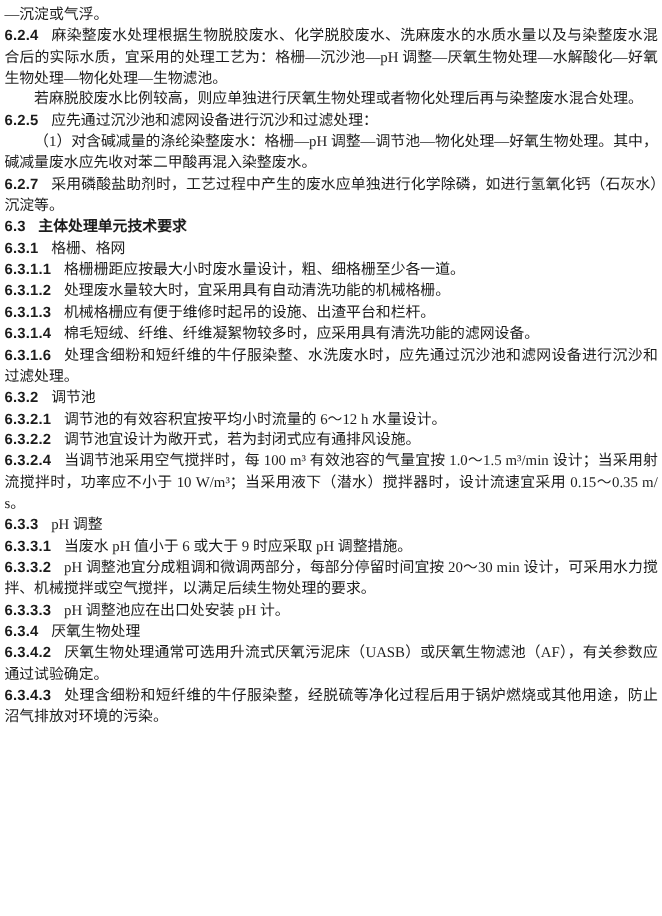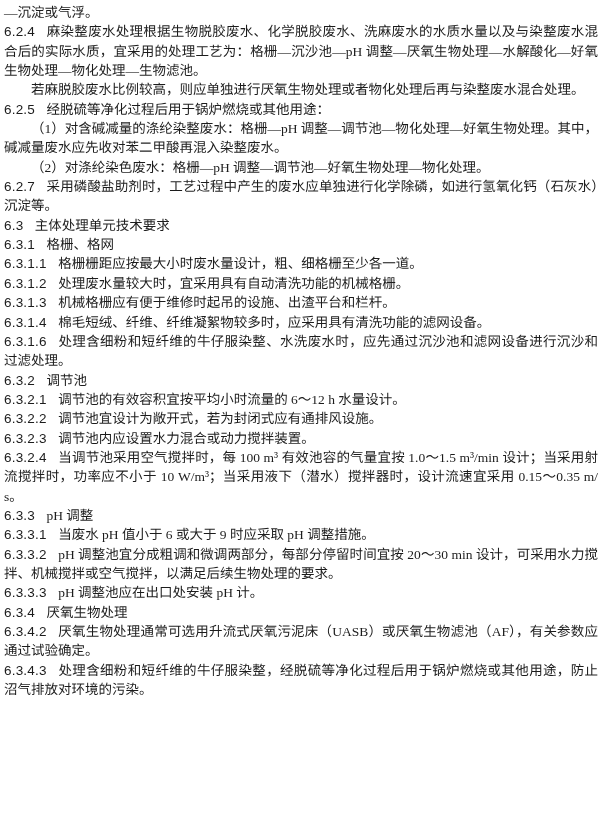--- a/index.html
+++ b/index.html
@@ -25,60 +25,58 @@
   }
   p.para {
     margin: 0;
     padding: 0;
     text-align: justify;
     text-justify: inter-ideograph;
     word-break: break-all;
   }
   p.para .num {
     font-family: "Liberation Sans", "DejaVu Sans", sans-serif;
-    font-weight: normal;
+    font-weight: bold;
     letter-spacing: 0.2px;
     padding-right: 0.85em;
     white-space: nowrap;
   }
   p.para.style-indent {
     text-indent: 2em;
   }
   p.para.style-heading .num,
   p.para.style-heading .txt {
-    font-weight: normal;
+    font-weight: bold;
     font-family: "Liberation Sans", "DejaVu Sans", sans-serif;
   }
   p.para .txt {
     color: #1c1c1c;
   }
 </style>
 </head>
 <body>
 
 <div class="page">
   <div class="doc-body" id="doc-body">
       <p class="para style-body"><span class="txt">—沉淀或气浮。</span></p>
       <p class="para style-clause"><span class="num">6.2.4</span><span class="txt">麻染整废水处理根据生物脱胶废水、化学脱胶废水、洗麻废水的水质水量以及与染整废水混合后的实际水质，宜采用的处理工艺为：格栅—沉沙池—pH 调整—厌氧生物处理—水解酸化—好氧生物处理—物化处理—生物滤池。</span></p>
       <p class="para style-indent"><span class="txt">若麻脱胶废水比例较高，则应单独进行厌氧生物处理或者物化处理后再与染整废水混合处理。</span></p>
-      <p class="para style-clause"><span class="num">6.2.5</span><span class="txt">经脱硫等净化过程后用于锅炉燃烧或其他用途：</span></p>
+      <p class="para style-clause"><span class="num">6.2.5</span><span class="txt">应先通过沉沙池和滤网设备进行沉沙和过滤处理：</span></p>
       <p class="para style-indent"><span class="txt">（1）对含碱减量的涤纶染整废水：格栅—pH 调整—调节池—物化处理—好氧生物处理。其中，碱减量废水应先收对苯二甲酸再混入染整废水。</span></p>
-      <p class="para style-indent"><span class="txt">（2）对涤纶染色废水：格栅—pH 调整—调节池—好氧生物处理—物化处理。</span></p>
       <p class="para style-clause"><span class="num">6.2.7</span><span class="txt">采用磷酸盐助剂时，工艺过程中产生的废水应单独进行化学除磷，如进行氢氧化钙（石灰水）沉淀等。</span></p>
       <p class="para style-heading"><span class="num">6.3</span><span class="txt">主体处理单元技术要求</span></p>
       <p class="para style-clause"><span class="num">6.3.1</span><span class="txt">格栅、格网</span></p>
       <p class="para style-clause"><span class="num">6.3.1.1</span><span class="txt">格栅栅距应按最大小时废水量设计，粗、细格栅至少各一道。</span></p>
       <p class="para style-clause"><span class="num">6.3.1.2</span><span class="txt">处理废水量较大时，宜采用具有自动清洗功能的机械格栅。</span></p>
       <p class="para style-clause"><span class="num">6.3.1.3</span><span class="txt">机械格栅应有便于维修时起吊的设施、出渣平台和栏杆。</span></p>
       <p class="para style-clause"><span class="num">6.3.1.4</span><span class="txt">棉毛短绒、纤维、纤维凝絮物较多时，应采用具有清洗功能的滤网设备。</span></p>
       <p class="para style-clause"><span class="num">6.3.1.6</span><span class="txt">处理含细粉和短纤维的牛仔服染整、水洗废水时，应先通过沉沙池和滤网设备进行沉沙和过滤处理。</span></p>
       <p class="para style-clause"><span class="num">6.3.2</span><span class="txt">调节池</span></p>
       <p class="para style-clause"><span class="num">6.3.2.1</span><span class="txt">调节池的有效容积宜按平均小时流量的 6～12 h 水量设计。</span></p>
       <p class="para style-clause"><span class="num">6.3.2.2</span><span class="txt">调节池宜设计为敞开式，若为封闭式应有通排风设施。</span></p>
-      <p class="para style-clause"><span class="num">6.3.2.3</span><span class="txt">调节池内应设置水力混合或动力搅拌装置。</span></p>
       <p class="para style-clause"><span class="num">6.3.2.4</span><span class="txt">当调节池采用空气搅拌时，每 100 m³ 有效池容的气量宜按 1.0～1.5 m³/min 设计；当采用射流搅拌时，功率应不小于 10 W/m³；当采用液下（潜水）搅拌器时，设计流速宜采用 0.15～0.35 m/s。</span></p>
       <p class="para style-clause"><span class="num">6.3.3</span><span class="txt">pH 调整</span></p>
       <p class="para style-clause"><span class="num">6.3.3.1</span><span class="txt">当废水 pH 值小于 6 或大于 9 时应采取 pH 调整措施。</span></p>
       <p class="para style-clause"><span class="num">6.3.3.2</span><span class="txt">pH 调整池宜分成粗调和微调两部分，每部分停留时间宜按 20～30 min 设计，可采用水力搅拌、机械搅拌或空气搅拌，以满足后续生物处理的要求。</span></p>
       <p class="para style-clause"><span class="num">6.3.3.3</span><span class="txt">pH 调整池应在出口处安装 pH 计。</span></p>
       <p class="para style-clause"><span class="num">6.3.4</span><span class="txt">厌氧生物处理</span></p>
       <p class="para style-clause"><span class="num">6.3.4.2</span><span class="txt">厌氧生物处理通常可选用升流式厌氧污泥床（UASB）或厌氧生物滤池（AF），有关参数应通过试验确定。</span></p>
       <p class="para style-clause"><span class="num">6.3.4.3</span><span class="txt">处理含细粉和短纤维的牛仔服染整，经脱硫等净化过程后用于锅炉燃烧或其他用途，防止沼气排放对环境的污染。</span></p>
     </div>
 </div>

